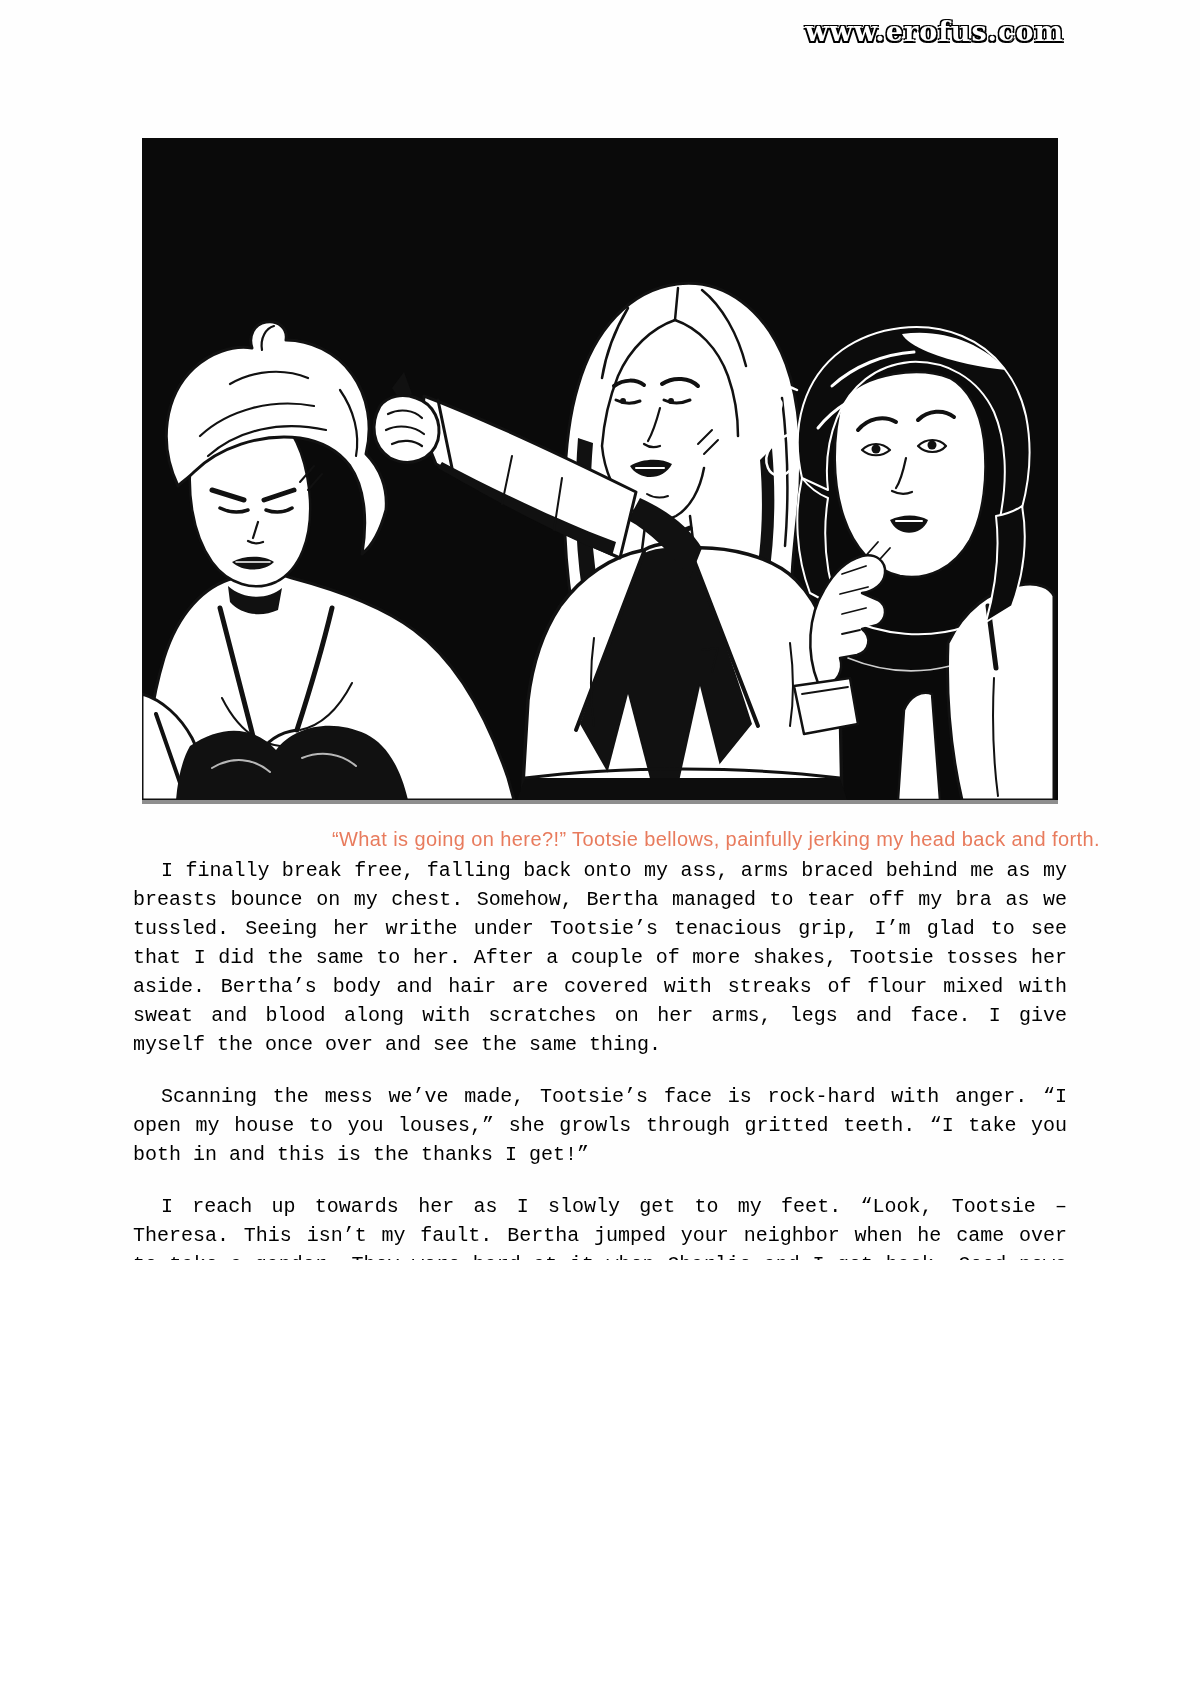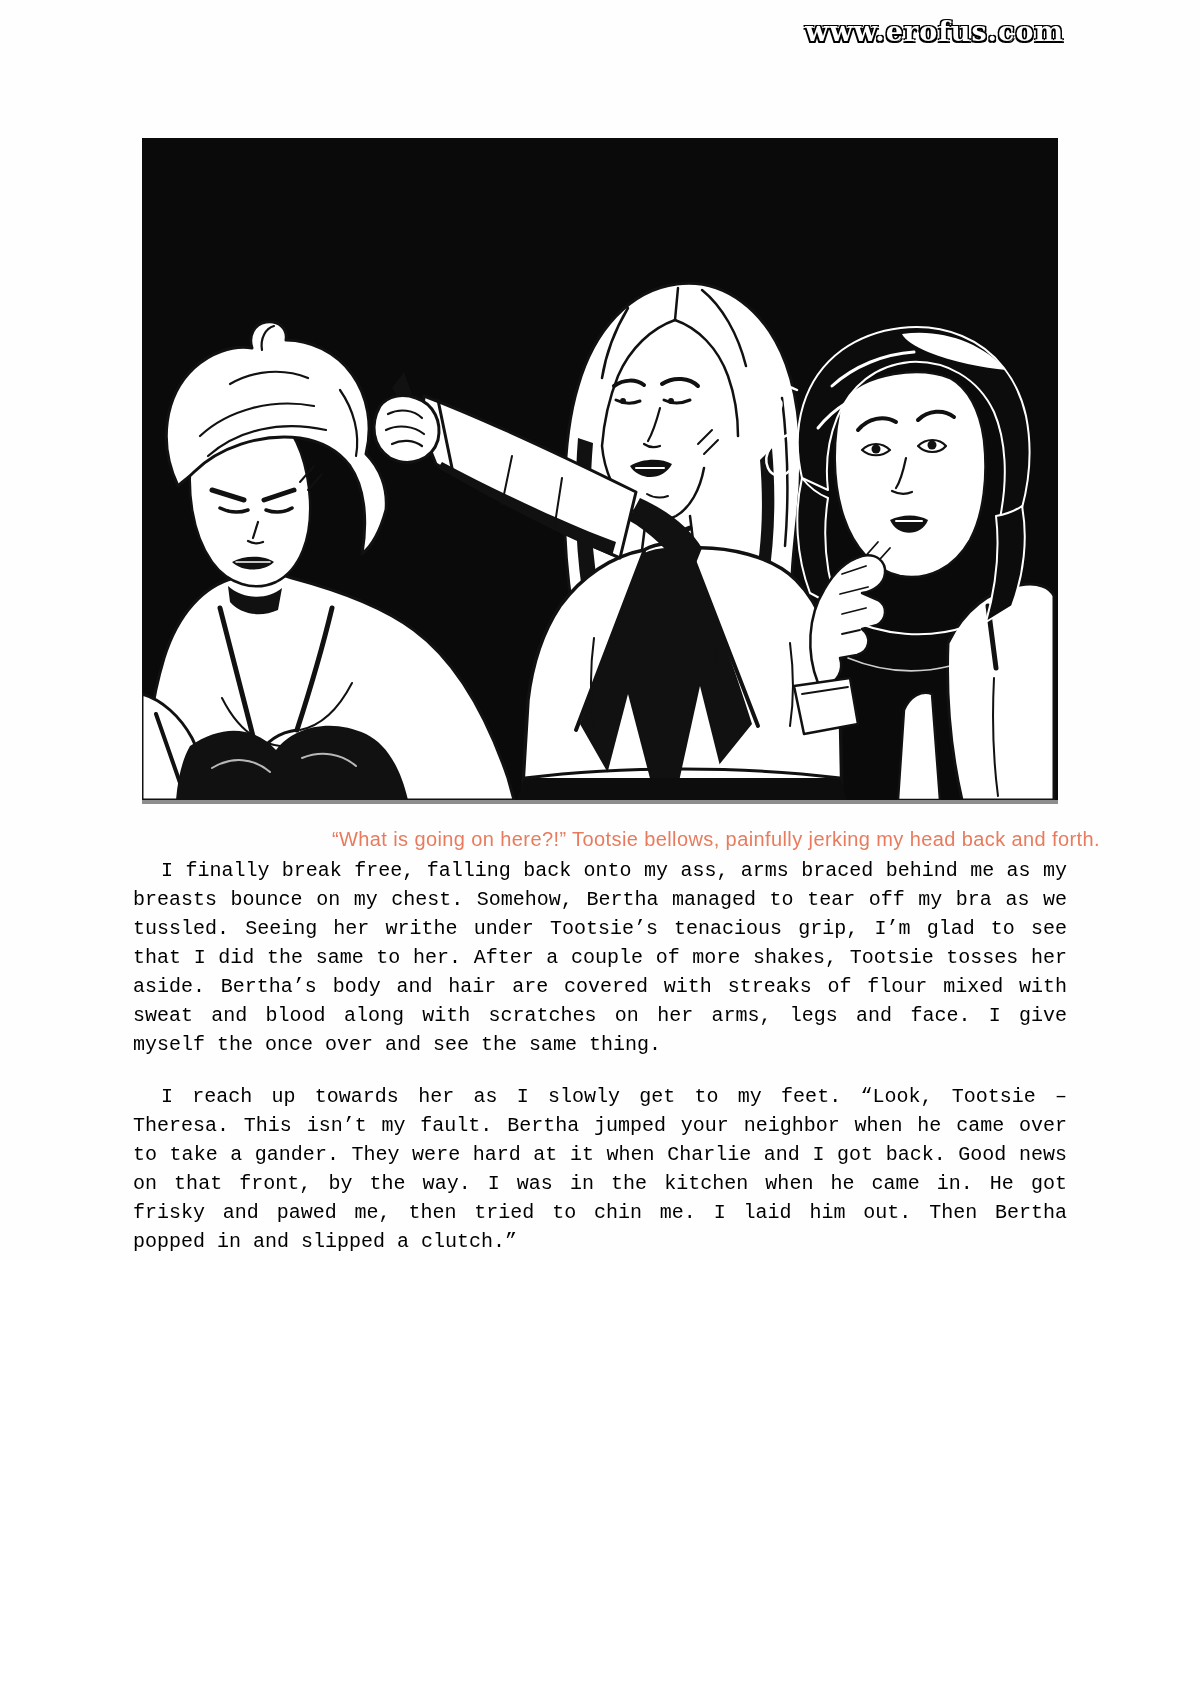--- a/index.html
+++ b/index.html
@@ -211,18 +211,19 @@
         <path d="M 700,478 C 740,498 786,502 826,488" stroke="#ffffff" stroke-width="2"></path>
         <path d="M 706,520 C 740,534 776,536 808,528" stroke="#ffffff" stroke-width="1.6" opacity="0.8"></path>
       </g>
     </svg>
   </figure>
 
   <div class="caption">“What is going on here?!” Tootsie bellows, painfully jerking my head back and forth.</div>
 
   <div class="story">
     <p>I finally break free, falling back onto my ass, arms braced behind me as my breasts bounce on my chest. Somehow, Bertha managed to tear off my bra as we tussled. Seeing her writhe under Tootsie’s tenacious grip, I’m glad to see that I did the same to her. After a couple of more shakes, Tootsie tosses her aside. Bertha’s body and hair are covered with streaks of flour mixed with sweat and blood along with scratches on her arms, legs and face. I give myself the once over and see the same thing.</p>
+    <p>Scanning the mess we’ve made, Tootsie’s face is rock-hard with anger. “I open my house to you louses,” she growls through gritted teeth. “I take you both in and this is the thanks I get!”</p>
     <p>I reach up towards her as I slowly get to my feet. “Look, Tootsie – Theresa. This isn’t my fault. Bertha jumped your neighbor when he came over to take a gander. They were hard at it when Charlie and I got back. Good news on that front, by the way. I was in the kitchen when he came in. He got frisky and pawed me, then tried to chin me. I laid him out. Then Bertha popped in and slipped a clutch.”</p>
     <p class="dialogue">“That’s not sweat!” Bertha wails.</p>
     <p class="dialogue">“Good?”</p>
   </div>
 
 </div>
 
 </body></html>

